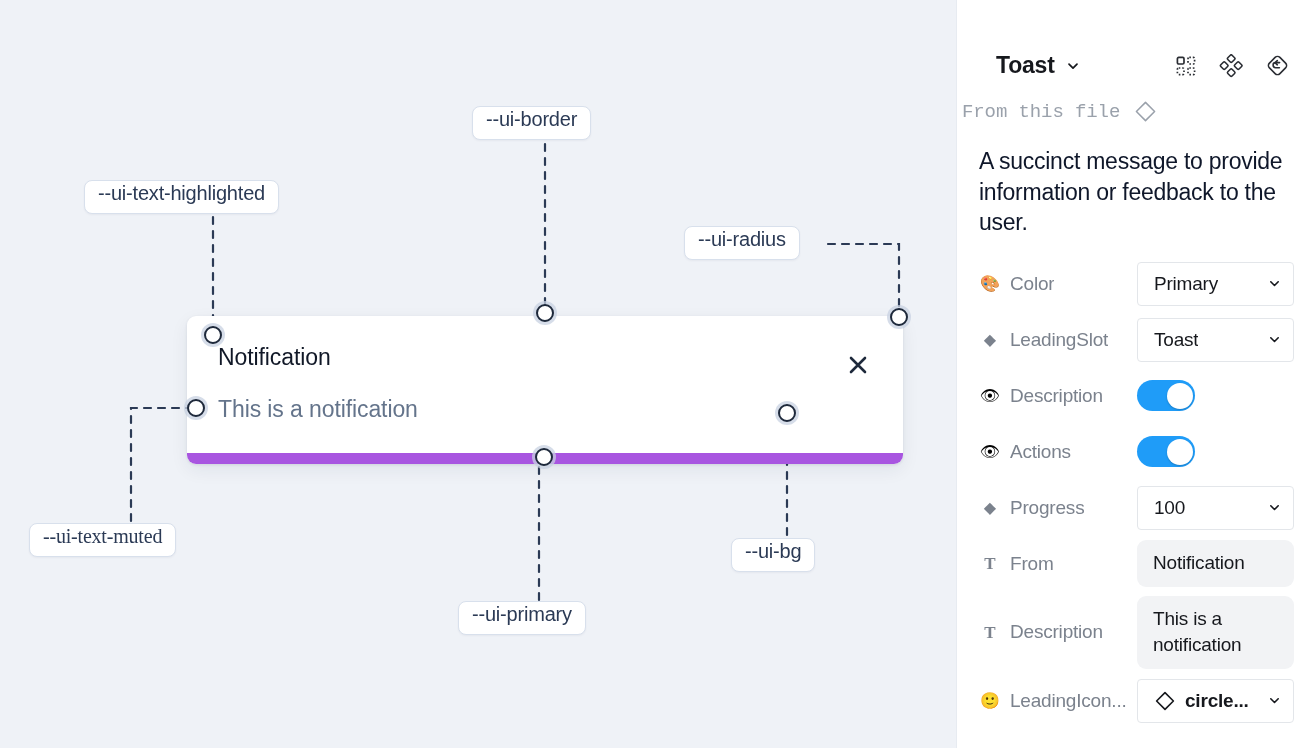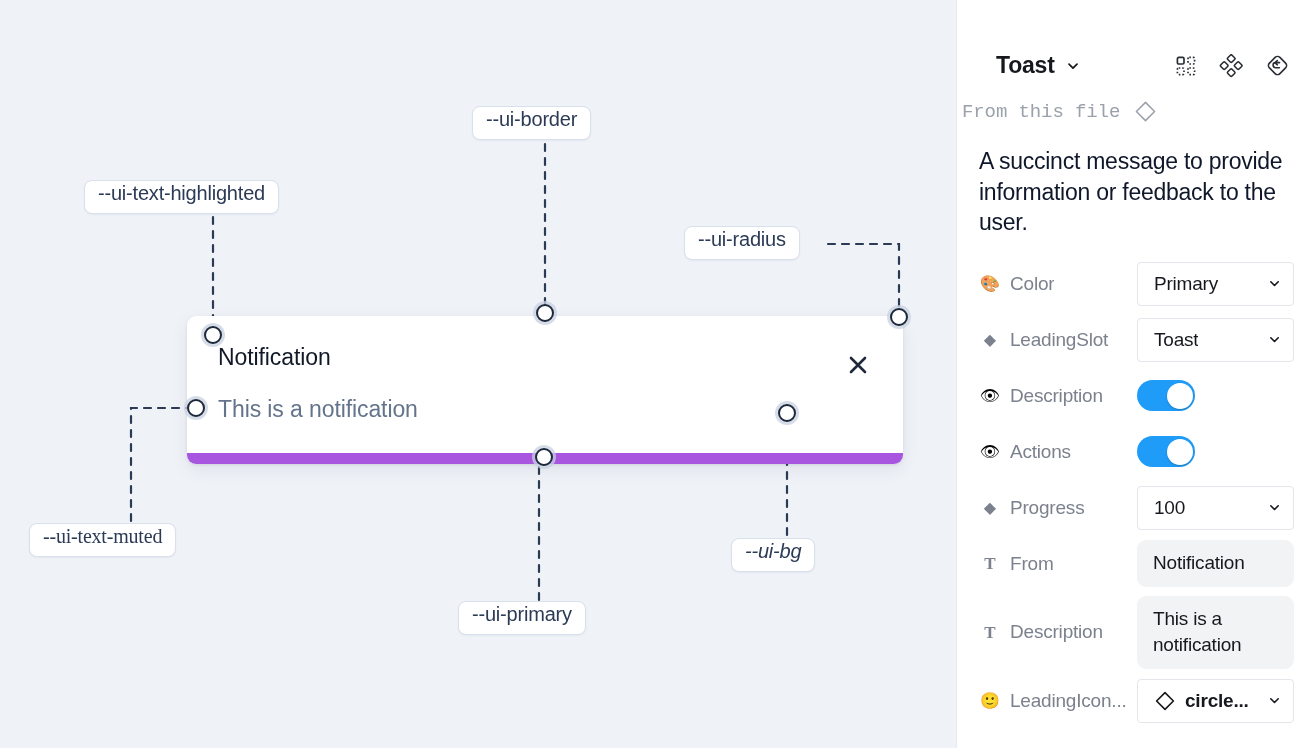--- a/index.html
+++ b/index.html
@@ -224,21 +224,21 @@
     </div>
     <div class="pill" style="left:684px; top:226px;">
       <span>--ui-radius</span>
     </div>
     <div class="pill" style="left:29px; top:523px;font-family:Liberation Serif, serif;">
       <span>--ui-text-muted</span>
     </div>
     <div class="pill" style="left:458px; top:601px;">
       <span>--ui-primary</span>
     </div>
-    <div class="pill" style="left:731px; top:538px;font-style:italic;">
+    <div class="pill" style="left:731px; top:538px;">
       <span>--ui-bg</span>
     </div>
 
     <div class="anchor" style="left:545px; top:313px;"></div>
     <div class="anchor" style="left:213px; top:335px;"></div>
     <div class="anchor" style="left:899px; top:317px;"></div>
     <div class="anchor" style="left:196px; top:408px;"></div>
     <div class="anchor" style="left:544px; top:457px;"></div>
     <div class="anchor" style="left:787px; top:413px;"></div>
   </div>

